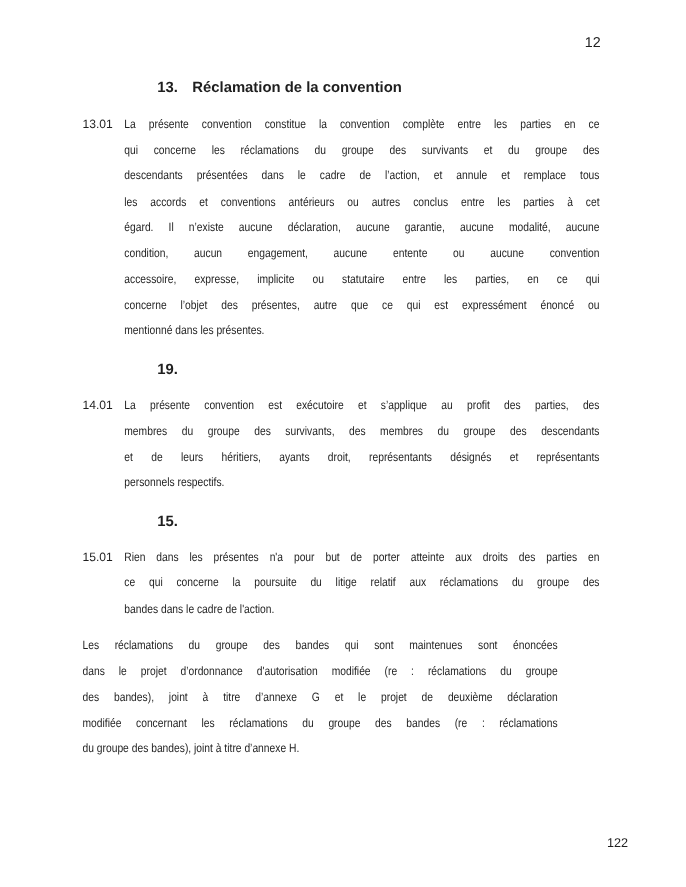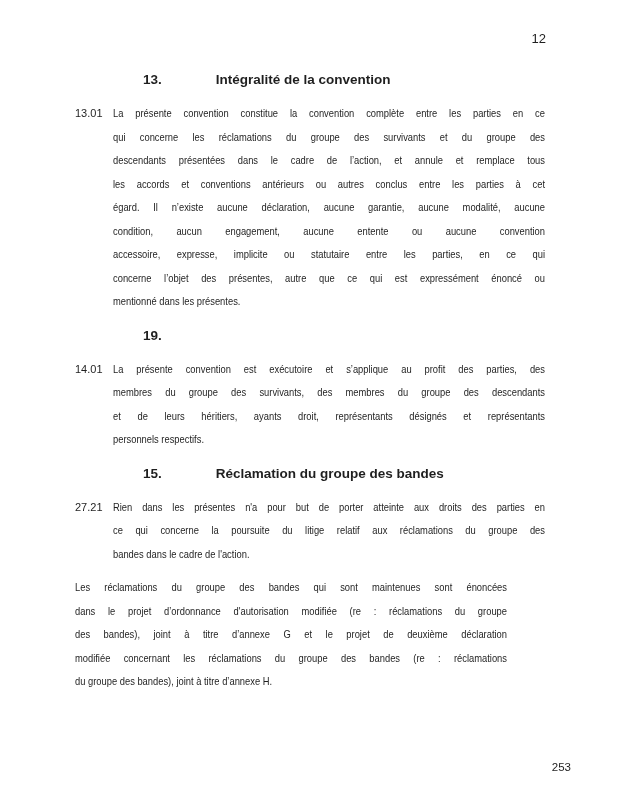--- a/index.html
+++ b/index.html
@@ -34,21 +34,20 @@
     top: 68px;
     width: 470px;
   }
   .heading {
     margin: 0 0 11px 0;
     padding-left: 68px;
     font-size: 13.5px;
     font-weight: bold;
     line-height: 23px;
     display: flex;
-    gap: 41px;
   }
   .h-num { margin-right: 13px; flex: none; }
   .h-title { flex: none; }
   .para {
     display: flex;
     margin: 0 0 10px 0;
     font-size: 11px;
     line-height: 23.5px;
   }
   .p-num { flex: none; width: 38px; }
@@ -68,21 +67,21 @@
 </head>
 <body>
 
 <div class="page">
   <div class="pagenum-top">12</div>
 
   <main class="content" id="content">
       <section>
         <h2 class="heading">
           <span class="h-num">13.</span>
-          <span class="h-title">Intégralité de la convention</span>
+          <span class="h-title">Réclamation de la convention</span>
         </h2>
         <div class="para">
           <span class="p-num">13.01</span>
           <div class="p-body">
             <div class="line just">La présente convention constitue la convention complète entre les parties en ce</div>
             <div class="line just">qui concerne les réclamations du groupe des survivants et du groupe des</div>
             <div class="line just">descendants présentées dans le cadre de l’action, et annule et remplace tous</div>
             <div class="line just">les accords et conventions antérieurs ou autres conclus entre les parties à cet</div>
             <div class="line just">égard. Il n’existe aucune déclaration, aucune garantie, aucune modalité, aucune</div>
             <div class="line just">condition, aucun engagement, aucune entente ou aucune convention</div>
@@ -102,36 +101,35 @@
             <div class="line just">La présente convention est exécutoire et s’applique au profit des parties, des</div>
             <div class="line just">membres du groupe des survivants, des membres du groupe des descendants</div>
             <div class="line just">et de leurs héritiers, ayants droit, représentants désignés et représentants</div>
             <div class="line">personnels respectifs.</div>
           </div>
         </div>
       </section>
       <section>
         <h2 class="heading">
           <span class="h-num">15.</span>
-          <span class="h-title">Réclamation du groupe des bandes</span>
         </h2>
         <div class="para">
-          <span class="p-num">27.21</span>
+          <span class="p-num">15.01</span>
           <div class="p-body">
             <div class="line just">Rien dans les présentes n'a pour but de porter atteinte aux droits des parties en</div>
             <div class="line just">ce qui concerne la poursuite du litige relatif aux réclamations du groupe des</div>
             <div class="line">bandes dans le cadre de l'action.</div>
           </div>
         </div>
         <div class="para">
           <div class="p-body">
             <div class="line just">Les réclamations du groupe des bandes qui sont maintenues sont énoncées</div>
             <div class="line just">dans le projet d’ordonnance d'autorisation modifiée (re : réclamations du groupe</div>
             <div class="line just">des bandes), joint à titre d’annexe G et le projet de deuxième déclaration</div>
             <div class="line just">modifiée concernant les réclamations du groupe des bandes (re : réclamations</div>
             <div class="line">du groupe des bandes), joint à titre d’annexe H.</div>
           </div>
         </div>
       </section>
     </main>
 
-  <div class="pagenum-bottom">253</div>
+  <div class="pagenum-bottom">122</div>
 </div>
 
 </body></html>

